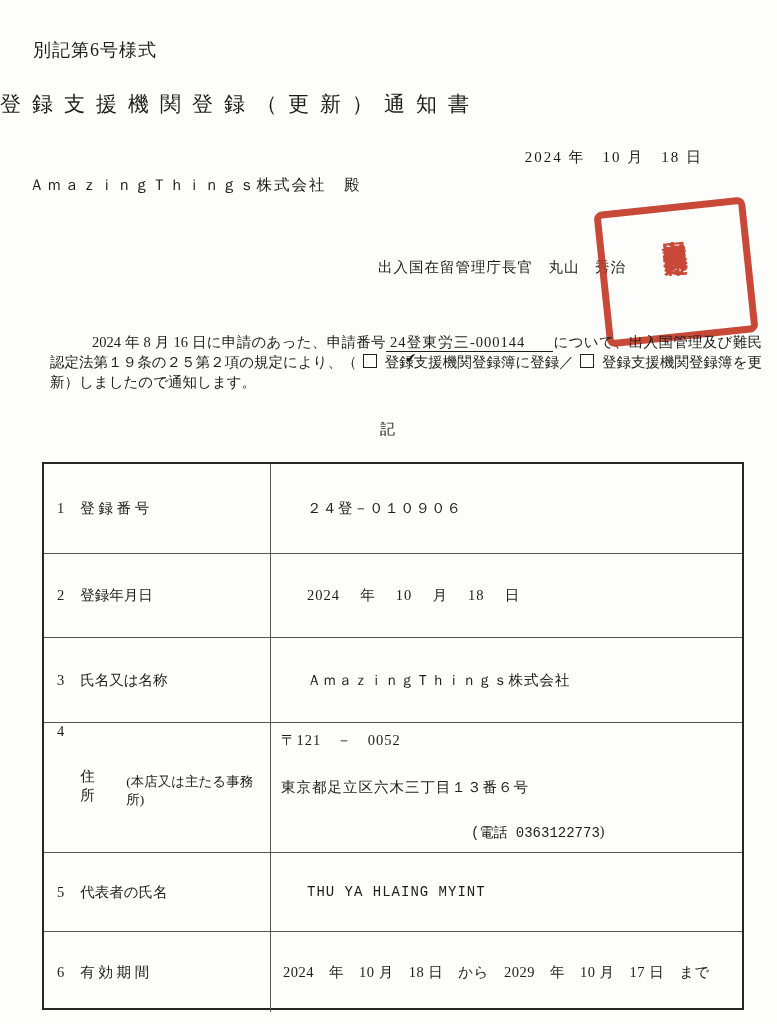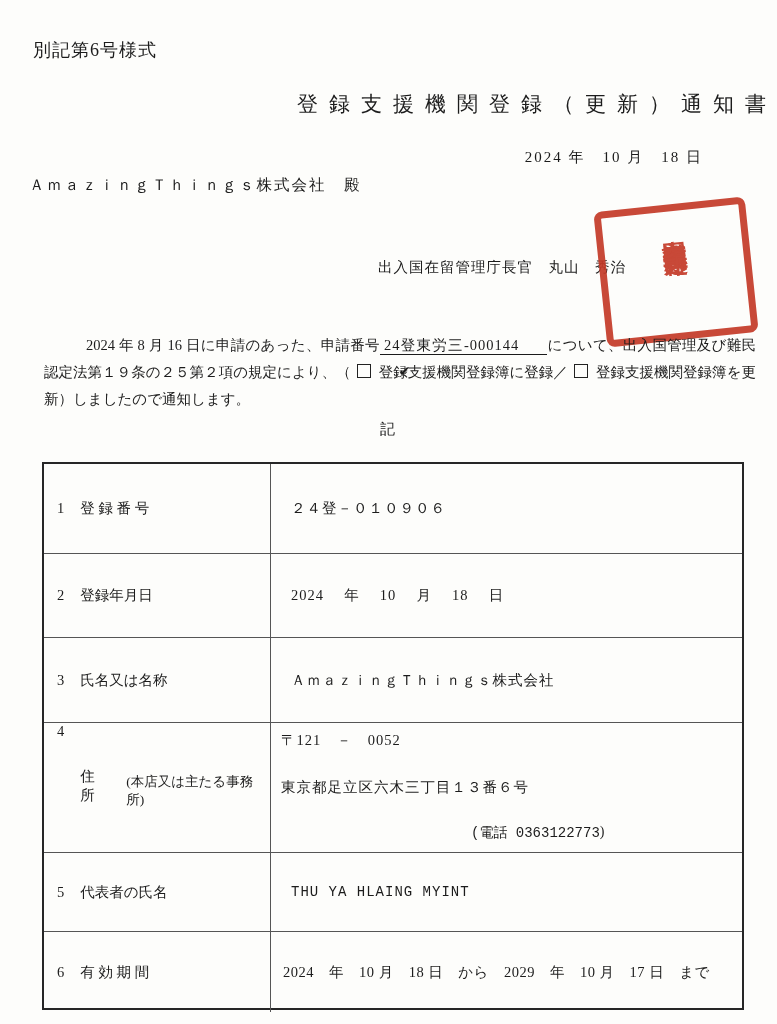--- a/index.html
+++ b/index.html
@@ -11,21 +11,21 @@
     overflow:hidden;
   }
   .sheet { position:relative; width:777px; height:1024px; }
 
   .form-note {
     position:absolute; left:33px; top:38px;
     font-size:18px; letter-spacing:1px;
   }
   .doc-title {
     position:absolute; left:0; top:90px; width:777px;
-    text-align:right; font-size:21px; letter-spacing:11px;
+    text-align:left; font-size:21px; letter-spacing:11px;
     white-space:nowrap;
   }
   .issue-date {
     position:absolute; right:74px; top:148px;
     font-size:15px; letter-spacing:2px;
   }
   .recipient {
     position:absolute; left:29px; top:175px;
     font-size:15.5px; letter-spacing:2px;
   }
@@ -45,22 +45,22 @@
     background:rgba(255,255,255,0.0);
   }
   .seal-text {
     writing-mode:vertical-rl;
     font-size:24px; line-height:29px; height:102px;
     color:#c43a28; font-weight:700; letter-spacing:1px;
     font-family:"Liberation Serif","DejaVu Serif",serif;
   }
 
   .body-par {
-    position:absolute; left:44px; top:332px; width:712px;
-    font-size:14.5px; line-height:27px;
+    position:absolute; left:50px; top:332px; width:712px;
+    font-size:14.5px; line-height:20px;
     text-align:justify; text-indent:42px;
   }
   .u-num {
     border-bottom:1.5px solid #1b1b1b;
     padding:0 28px 1px 4px;
     letter-spacing:1px;
   }
   .cb {
     display:inline-block; width:12px; height:12px;
     border:1.5px solid #222; position:relative;
@@ -88,21 +88,21 @@
     background:transparent;
   }
   .cell {
     border-top:1px solid #555;
     box-sizing:border-box;
     display:flex; align-items:center;
     font-size:14.5px;
   }
   .cell.r0 { border-top:none; }
   .cell.lab { padding-left:13px; }
-  .cell.val { border-left:1px solid #555; padding-left:20px; letter-spacing:1px; }
+  .cell.val { border-left:1px solid #555; padding-left:36px; letter-spacing:1px; }
   .rno { margin-right:16px; }
   .lab2 { font-size:13.5px; margin-top:6px; letter-spacing:0; }
   .lab .stack { display:flex; flex-direction:row; }
   .mono { font-family:"Liberation Mono",monospace; font-size:14px; letter-spacing:0; }
 
   .addr-cell {
     flex-direction:column; align-items:stretch;
     justify-content:space-between;
     padding:8px 10px 10px 10px !important;
   }

